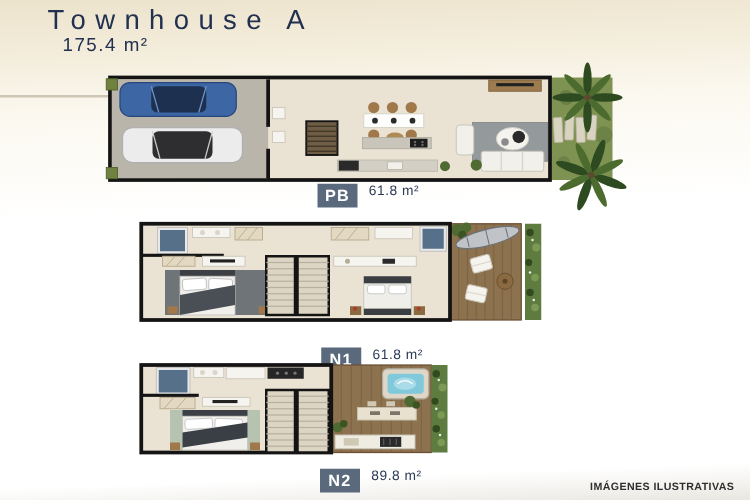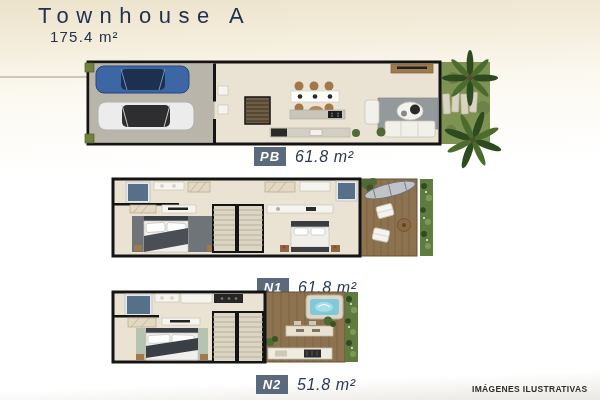--- a/index.html
+++ b/index.html
@@ -11,27 +11,27 @@
   .title{
     position:absolute;left:38px;top:3px;font-size:22px;font-weight:500;
     letter-spacing:0.34em;color:#223150;white-space:nowrap;
   }
   .total-area{
     position:absolute;left:38px;top:28px;font-size:15px;font-weight:400;
     letter-spacing:0.08em;color:#223150;margin-left:12px;
   }
   .plan{position:absolute;}
   .plan svg{display:block;overflow:visible;}
-  .floor-label{position:absolute;display:flex;align-items:flex-end;gap:9px;font-style:italic;}
+  .floor-label{position:absolute;display:flex;align-items:flex-start;gap:9px;}
   .floor-badge{
     min-width:28px;height:19px;padding:0 2px;background:#5a6a7c;color:#ffffff;
     display:flex;align-items:center;justify-content:center;
     font-size:13px;font-weight:bold;letter-spacing:0.08em;
   }
-  .floor-area{font-size:16px;color:#2b3a55;letter-spacing:0.04em;}
+  .floor-area{font-size:11px;color:#2b3a55;letter-spacing:0.04em;}
   .driveway-line{position:absolute;left:0;top:76px;width:88px;height:1.5px;background:#cfc7b5;}
   .disclaimer{
     position:absolute;left:452px;top:384px;font-size:8.5px;font-weight:bold;
     color:#2f2f2f;letter-spacing:0.04em;white-space:nowrap;padding-left:20px;
   }
 </style>
 </head>
 <body>
 
 <div class="page">
@@ -431,18 +431,18 @@
             <line x1="129" y1="62" x2="153" y2="62"></line>
             <line x1="129" y1="67" x2="153" y2="67"></line>
         </g>
         <rect x="125" y="22" width="4" height="50" fill="#141414"></rect>
       </g>
     </svg>
   </div>
 
   <div class="floor-label" style="left:256px;top:375px;">
     <div class="floor-badge">N2</div>
-    <div class="floor-area">51.8 m²</div>
+    <div class="floor-area">89.8 m²</div>
   </div>
 
   <div class="disclaimer">IMÁGENES ILUSTRATIVAS</div>
 
 </div>
 
 </body></html>

